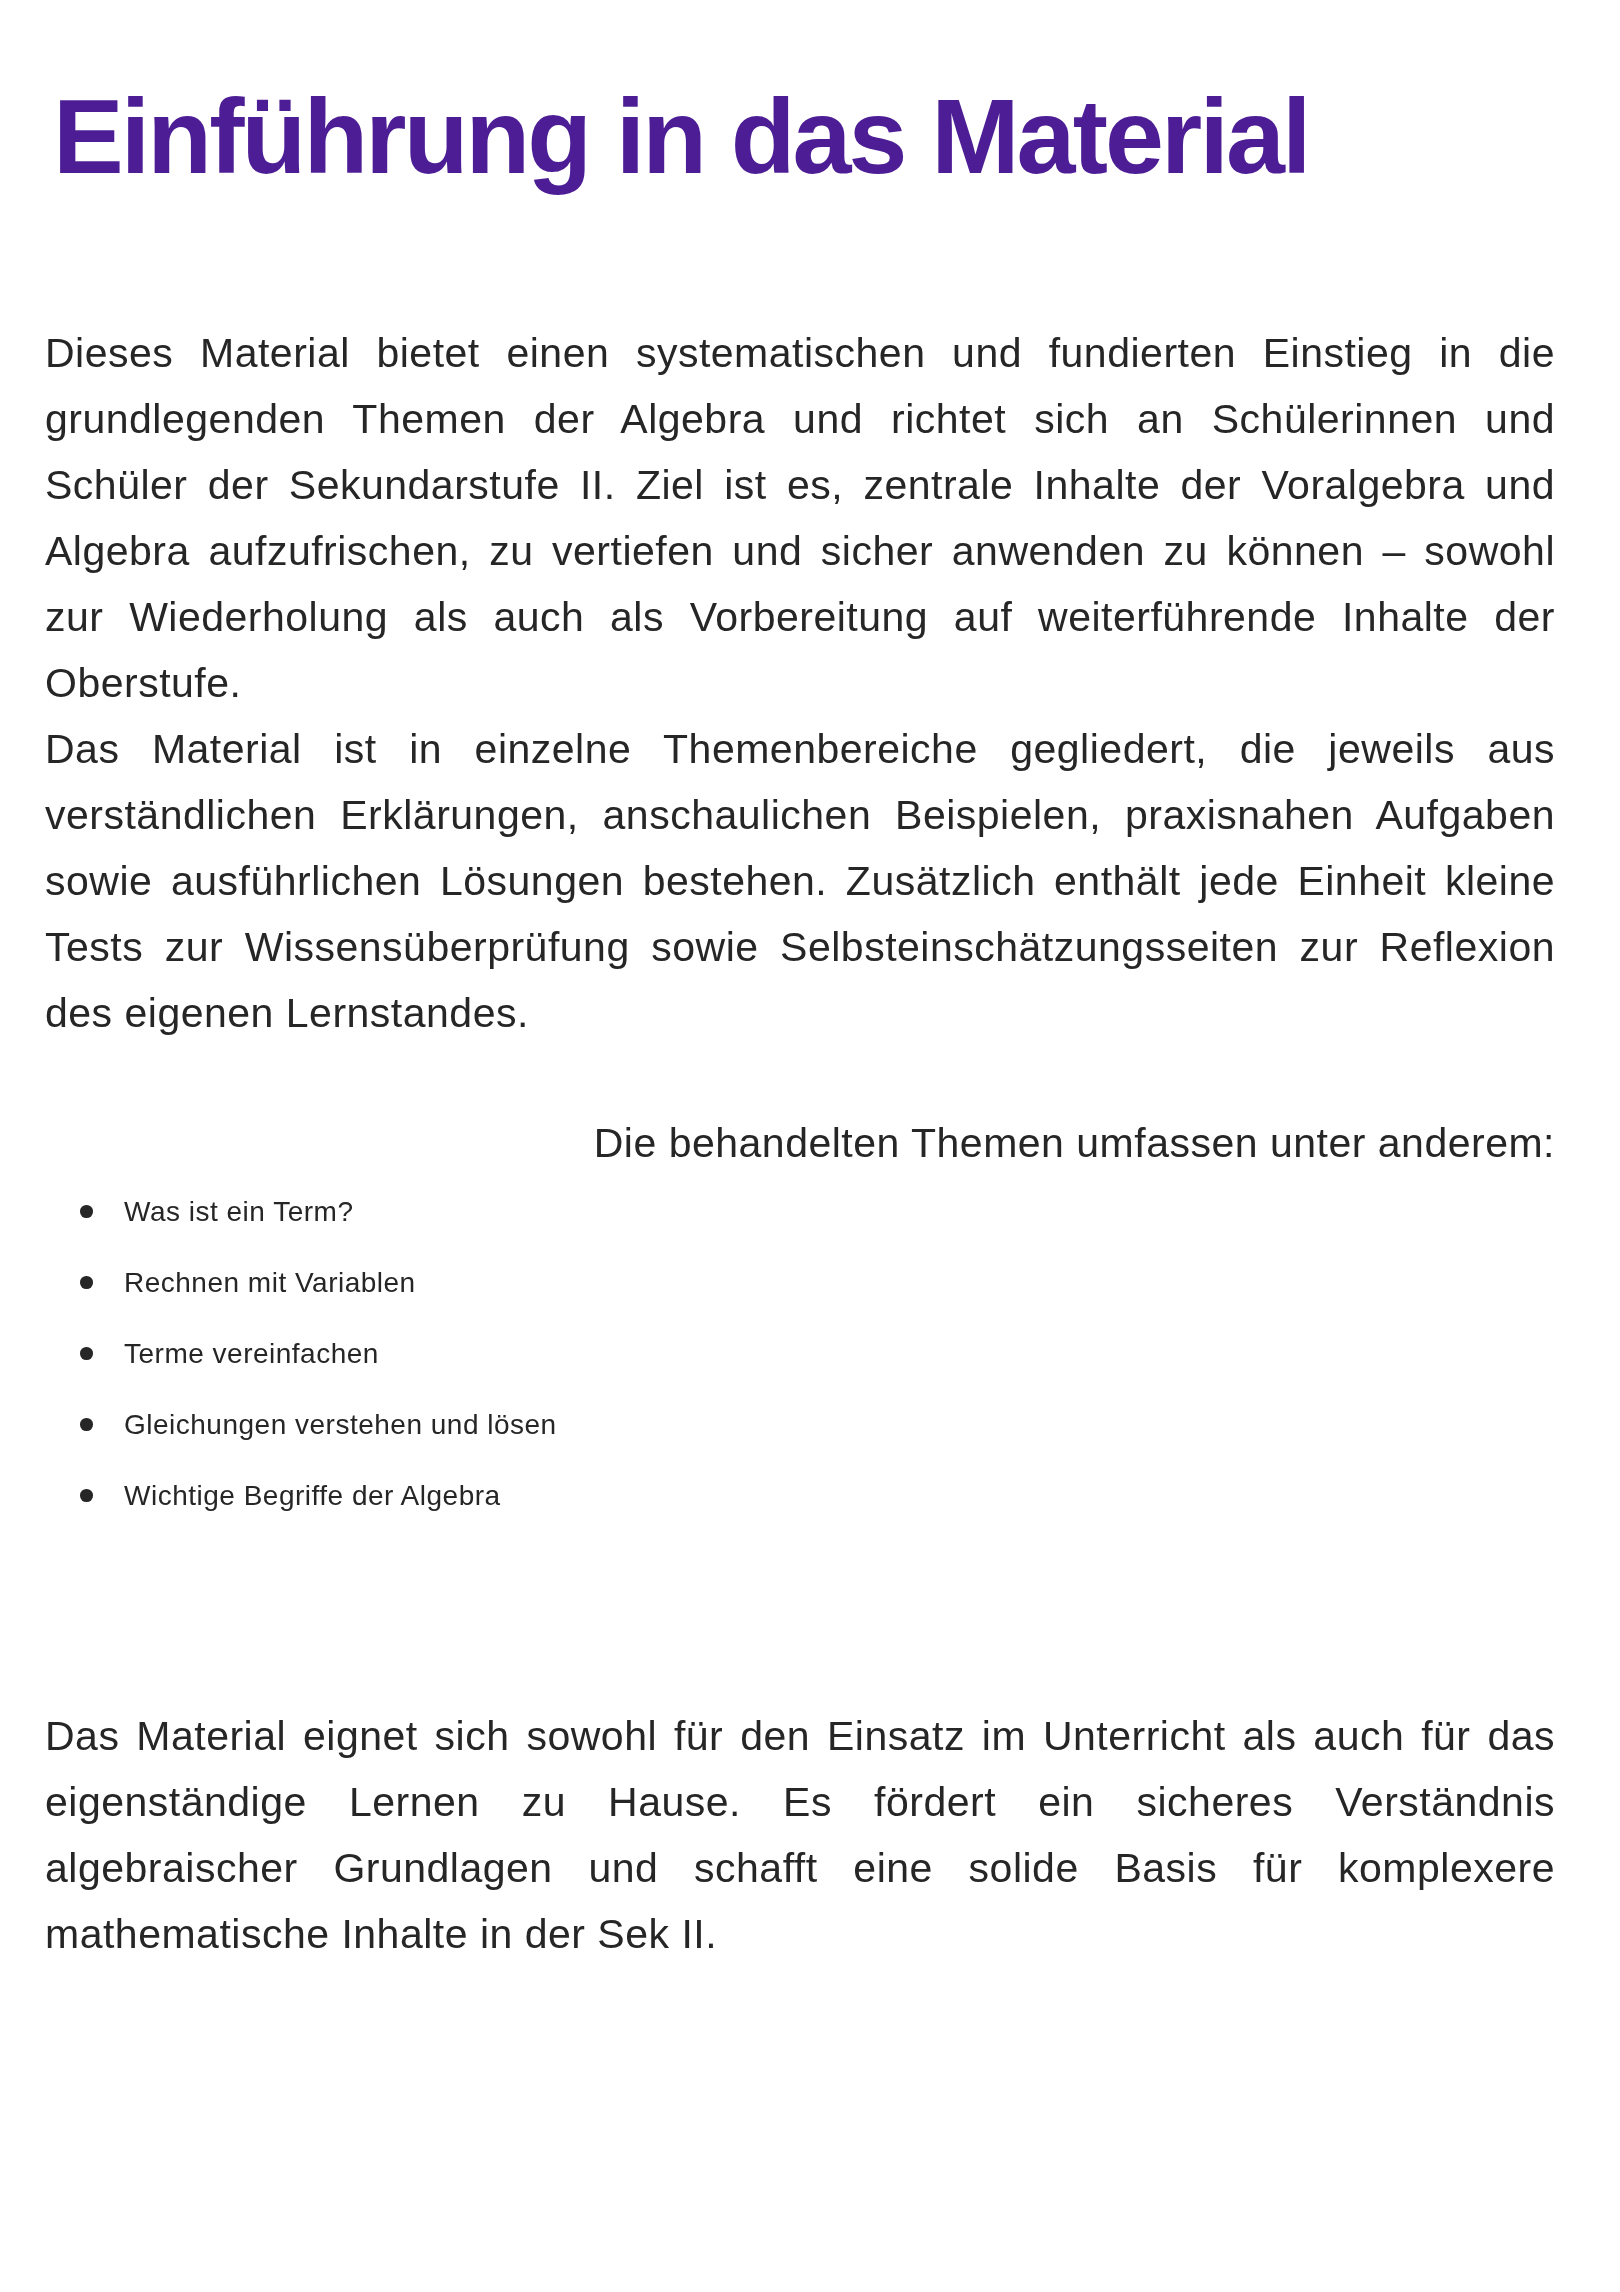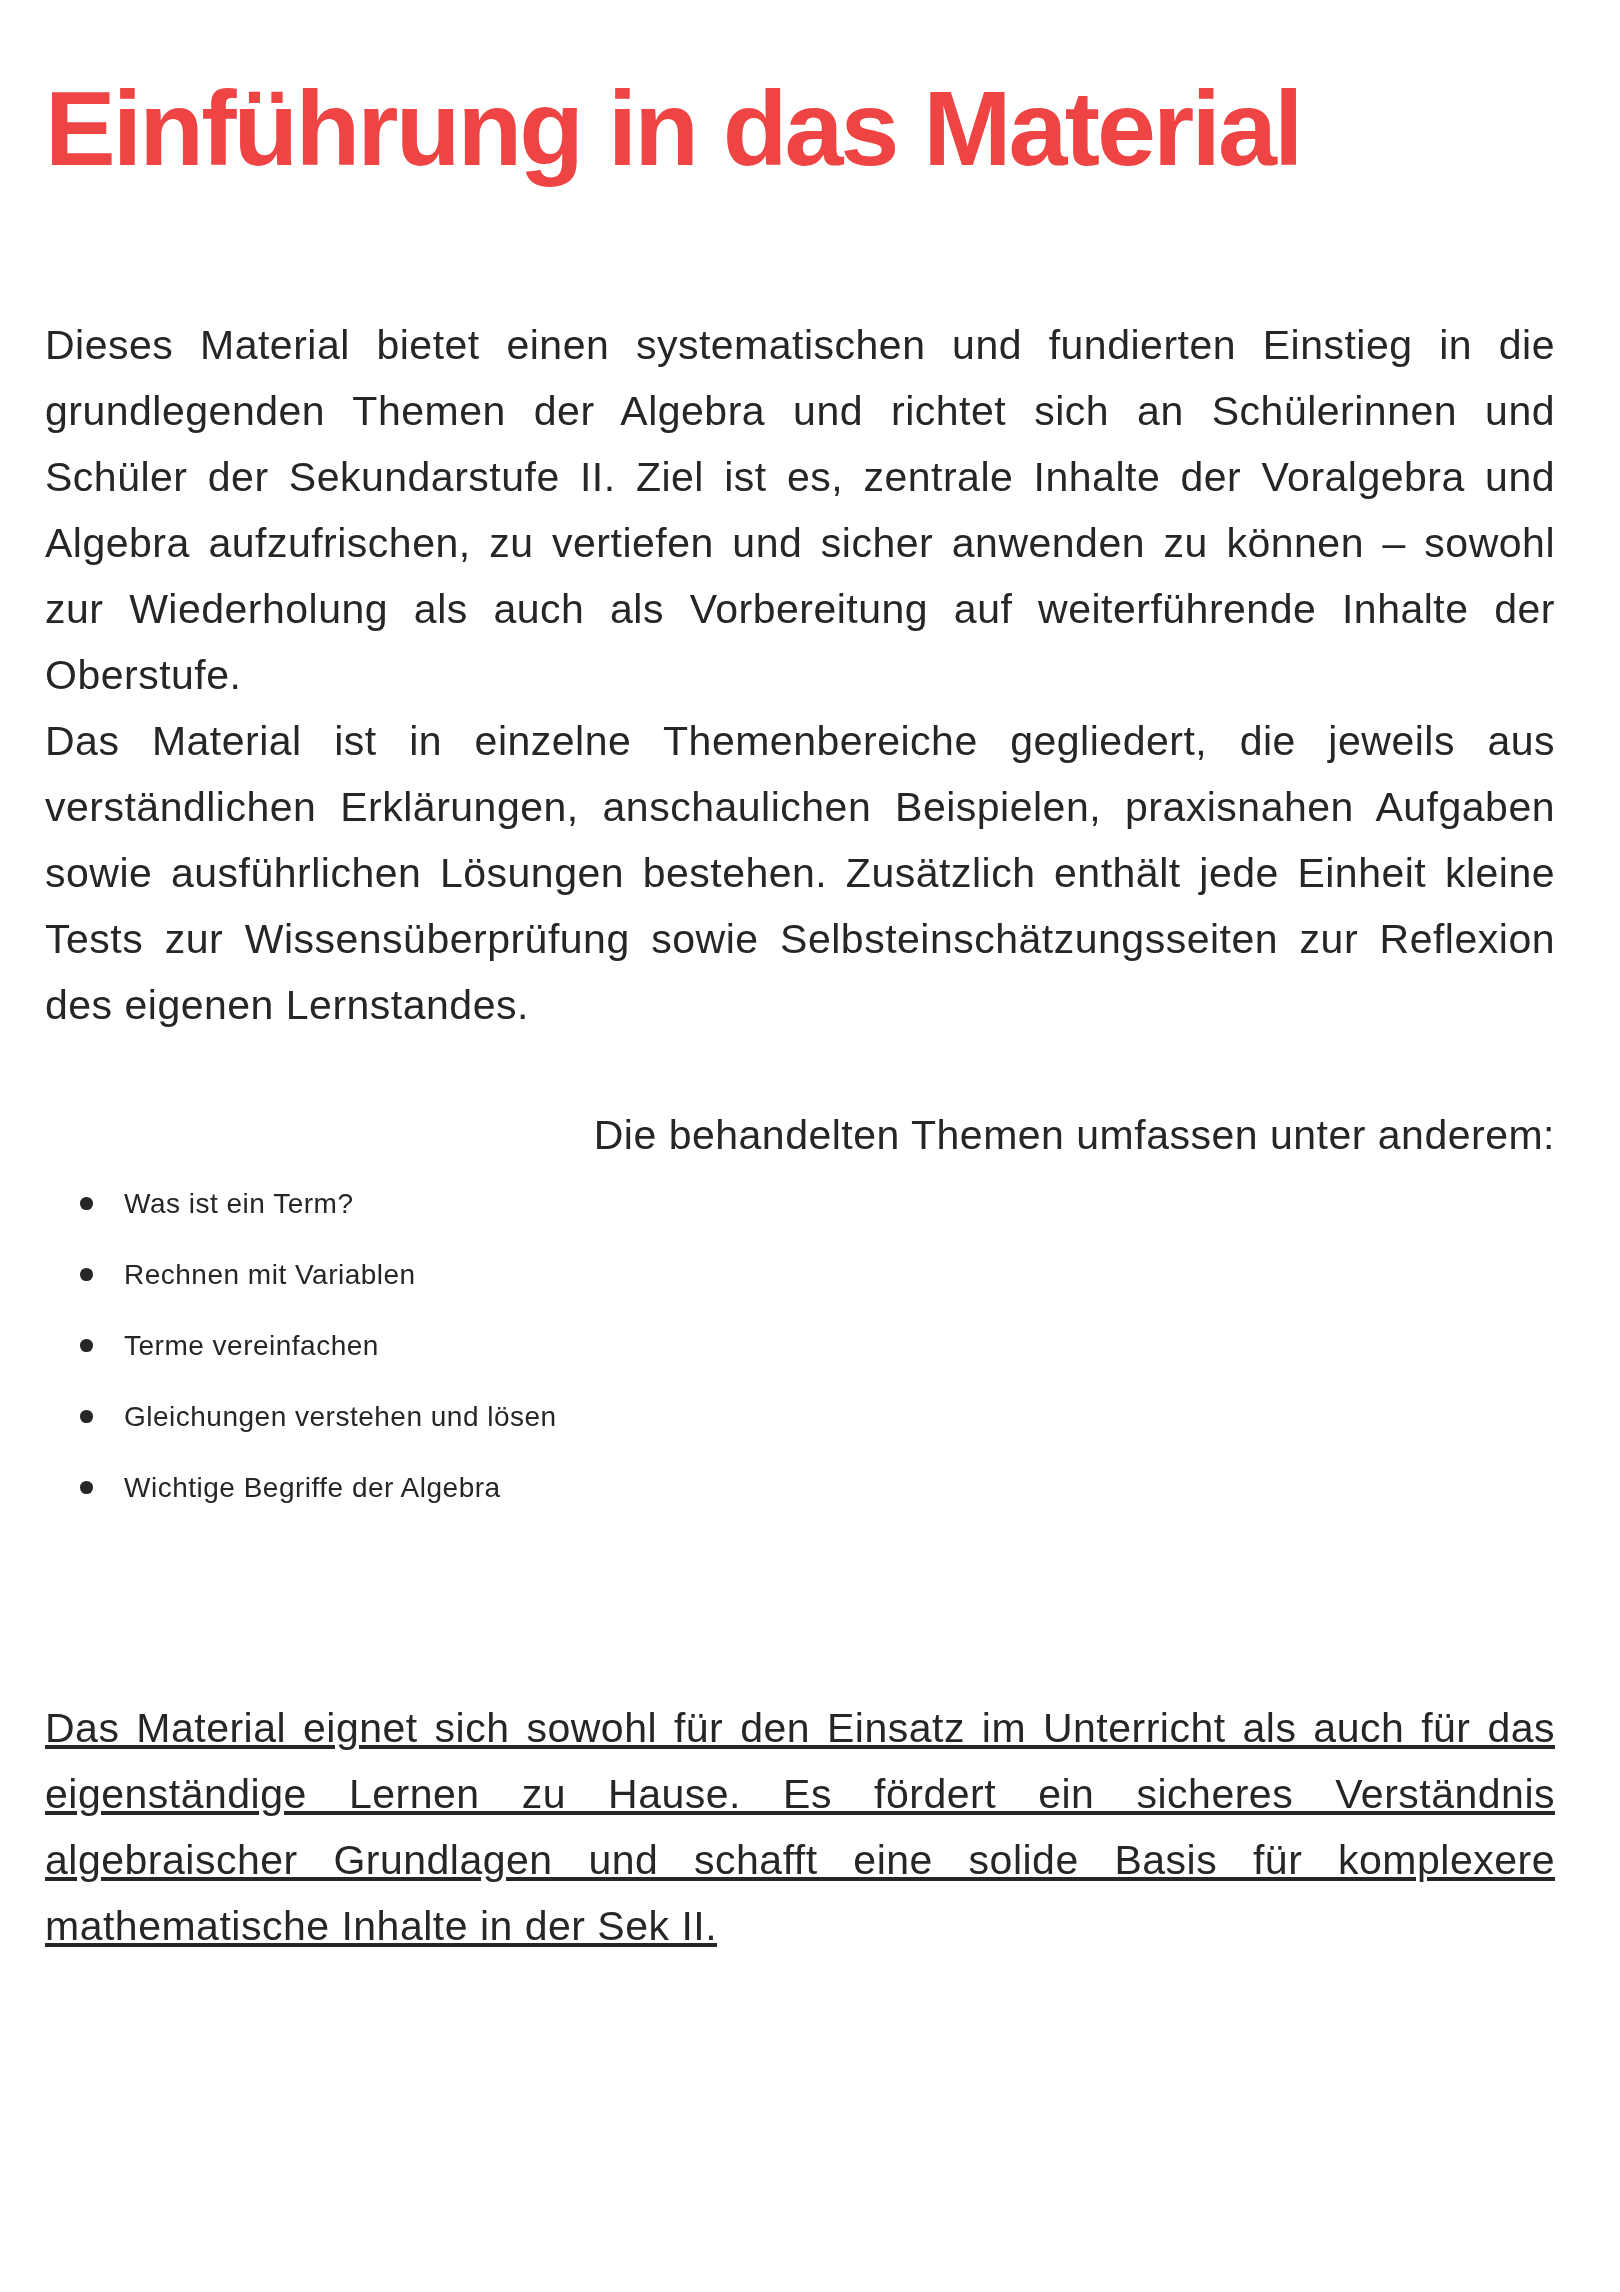--- a/index.html
+++ b/index.html
@@ -12,26 +12,26 @@
     width: 1620px;
     height: 2293px;
     box-sizing: border-box;
     background: #ffffff;
     overflow: hidden;
     padding: 65px 65px 0 45px;
     font-family: "Liberation Sans", "DejaVu Sans", sans-serif;
     color: #262626;
   }
   .title {
-    margin: 0;
+    margin: 8px;
     font-size: 106px;
     line-height: 1.2;
     font-weight: 800;
     letter-spacing: -2.9px;
-    color: #ef4444;
+    color: #4c1d95;
     white-space: nowrap;
   }
   .body-text {
     margin: 0;
     font-size: 41px;
     line-height: 66px;
     font-weight: 300;
     letter-spacing: 0.5px;
     text-align: justify;
   }
@@ -66,21 +66,20 @@
     left: 35px;
     top: 29px;
     width: 12.7px;
     height: 12.7px;
     border-radius: 50%;
     background: #262626;
   }
   .outro {
     margin-top: 172px;
     text-align: justify;
-    text-decoration: underline;
   }
 </style>
 </head>
 <body>
 
 <div class="page">
 
   <h1 class="title">Einführung in das Material</h1>
 
   <p class="body-text intro-first">Dieses Material bietet einen systematischen und fundierten Einstieg in die grundlegenden Themen der Algebra und richtet sich an Schülerinnen und Schüler der Sekundarstufe II. Ziel ist es, zentrale Inhalte der Voralgebra und Algebra aufzufrischen, zu vertiefen und sicher anwenden zu können – sowohl zur Wiederholung als auch als Vorbereitung auf weiterführende Inhalte der Oberstufe.</p>

